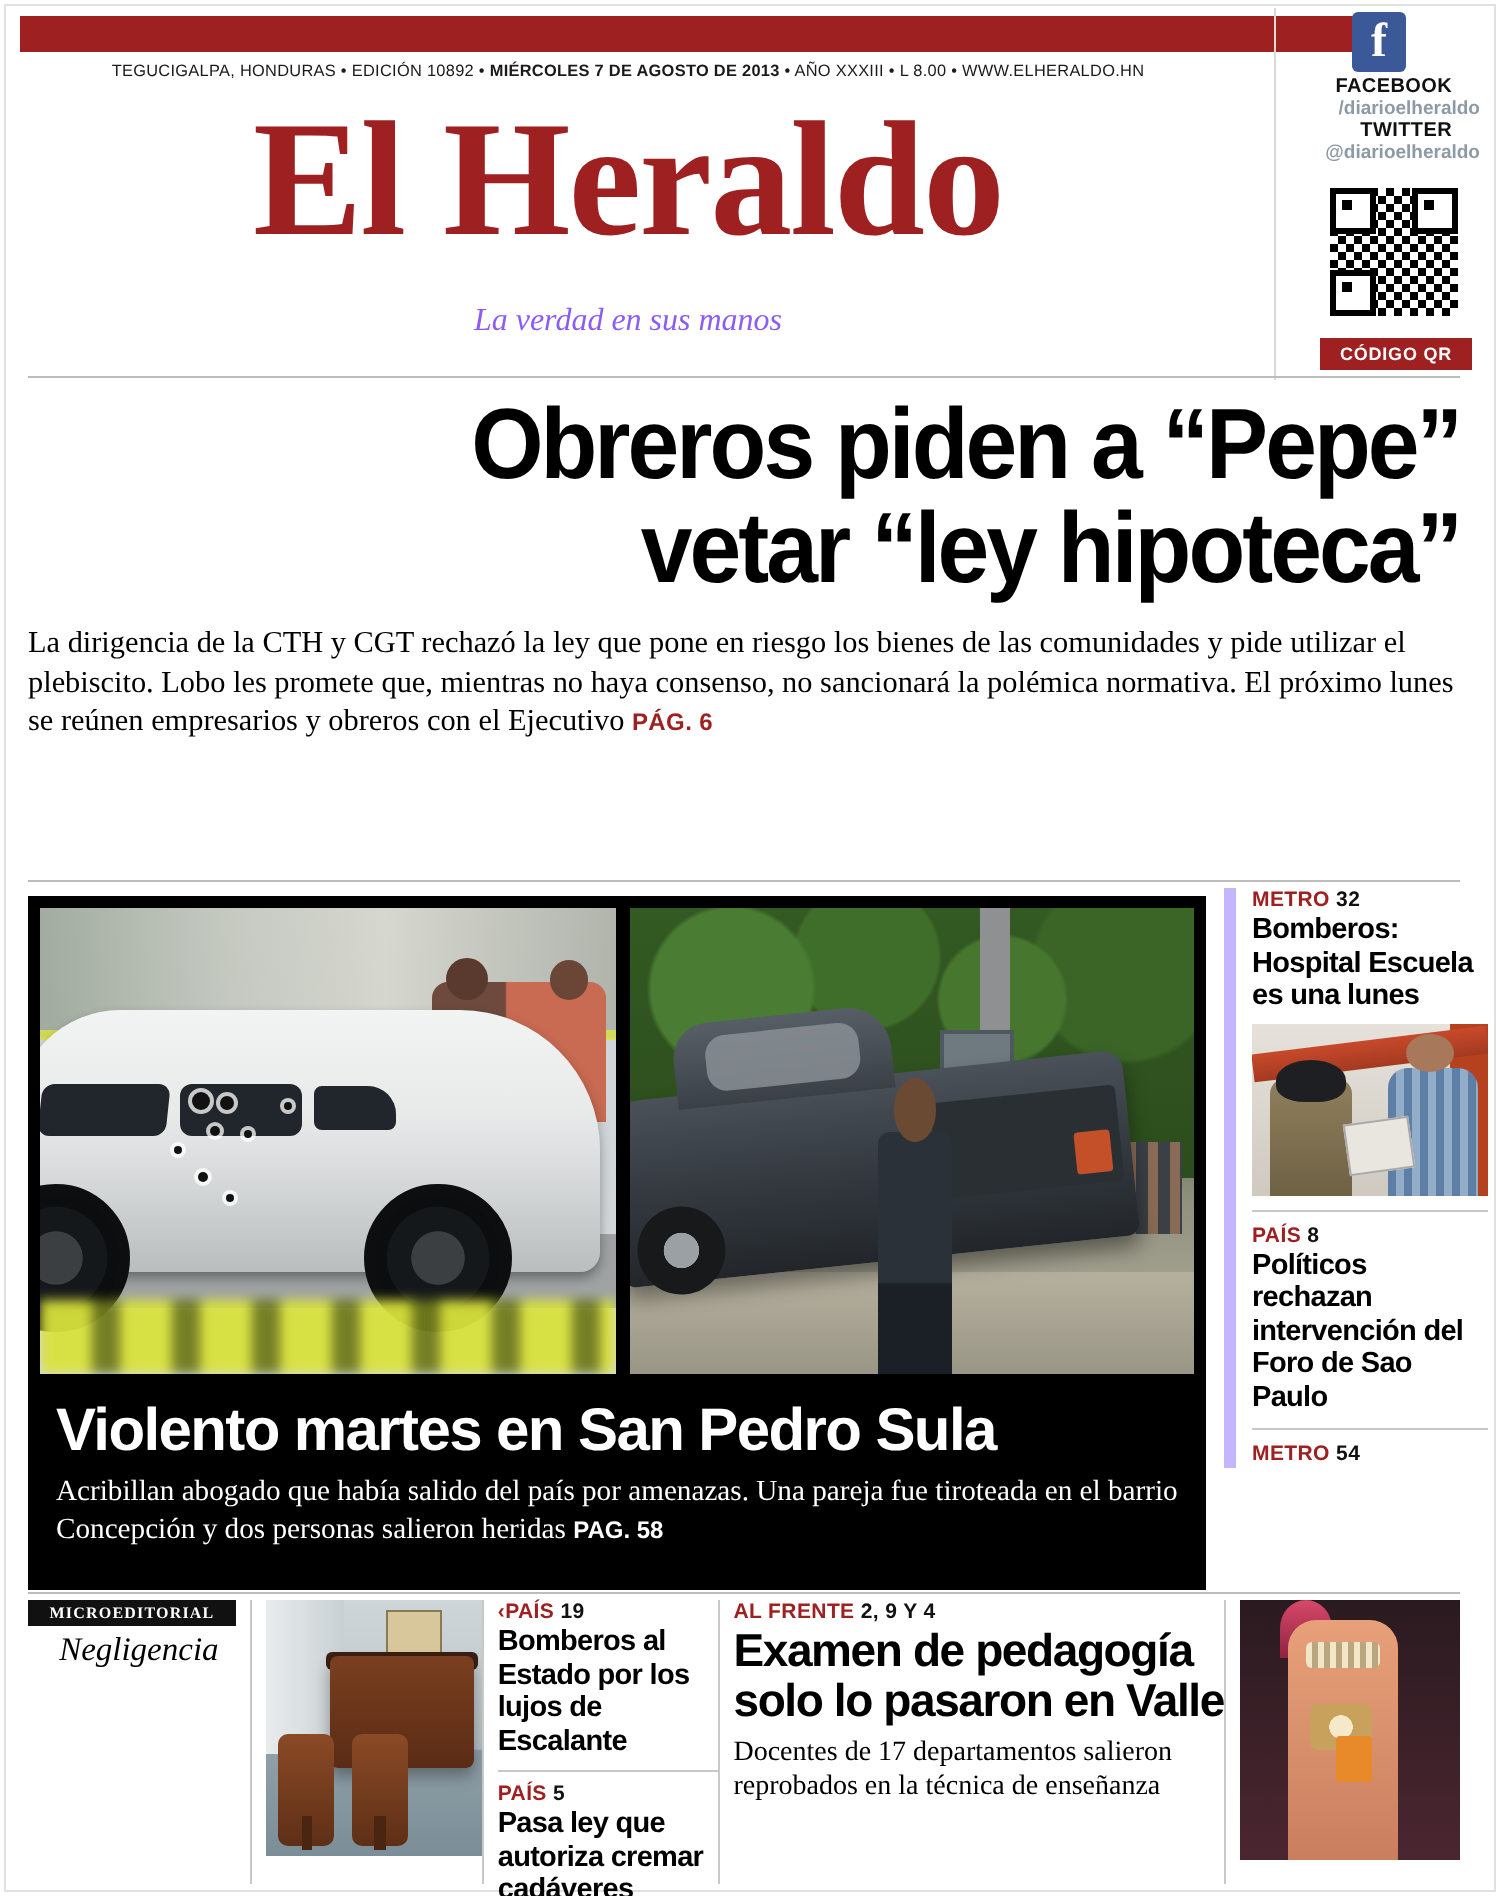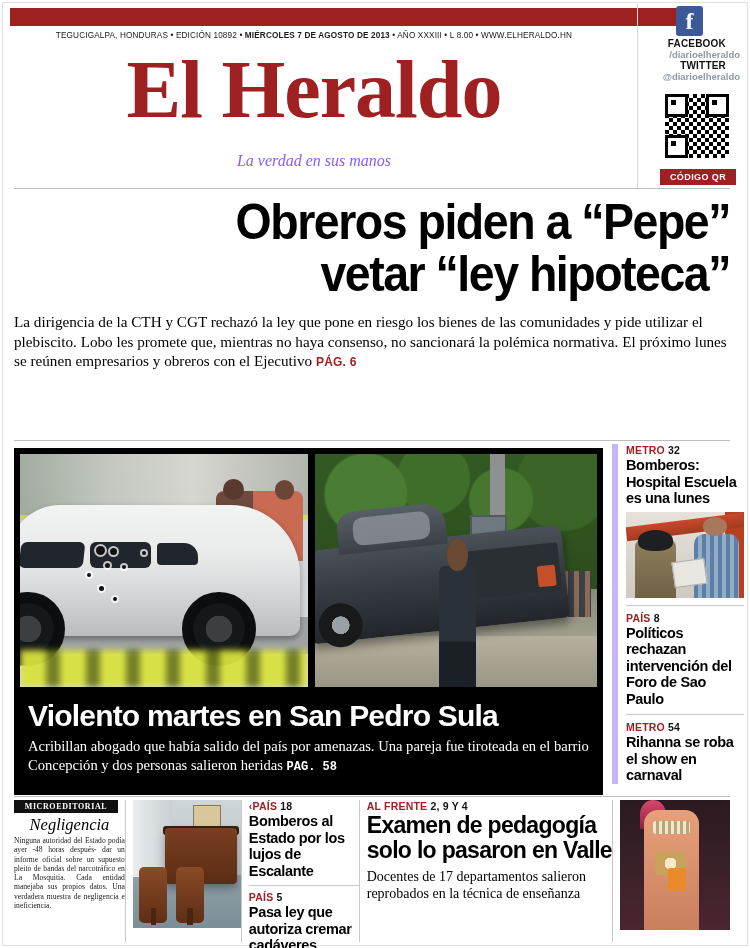--- a/index.html
+++ b/index.html
@@ -287,21 +287,21 @@
     color: #fff;
   }
   .banner-deck {
     font-family: "Liberation Serif", serif;
     font-size: 14.6px;
     line-height: 18.5px;
     color: #fff;
     margin-top: 3px;
   }
   .pag-white {
-    font-family: Liberation Mono, monospace;
+    font-family: Liberation Sans, sans-serif;
     font-weight: bold;
     font-size: 12px;
     color: #fff;
   }
 
   
   .rail {
     position: absolute;
     left: 612px; top: 444px;
     width: 132px;
@@ -574,51 +574,49 @@
       <div class="kicker"><span class="sec">PAÍS</span>
         <span class="num">8</span></div>
       <div class="rail-hd">Políticos rechazan intervención del Foro de Sao Paulo</div>
     </div>
 
     <div class="rail-div"></div>
 
     <div>
       <div class="kicker"><span class="sec">METRO</span>
         <span class="num">54</span></div>
-      <div class="rail-hd">Rihanna se roba el show en carnaval</div>
     </div>
   </div>
 
   <div class="hrule rule-bottom"></div>
 
   <div class="strip">
 
     <div class="col c-micro">
       <div class="micro-tag">MICROEDITORIAL</div>
       <div class="micro-title">Negligencia</div>
-      <div class="micro-body">Ninguna autoridad del Estado podía ayer -48 horas después- dar un informe oficial sobre un supuesto pleito de bandas del narcotráfico en La Mosquitia. Cada entidad manejaba sus propios datos. Una verdadera muestra de negligencia e ineficiencia.</div>
     </div>
 
     <div class="col c-furn sep">
       <div class="furn-ph">
         <div class="f1">
           <div class="wallshadow"></div>
           <div class="lamp"></div>
           <div class="bartop"></div>
           <div class="bar"></div>
           <div class="stool s1"></div>
           <div class="stool s2"></div>
         </div>
       </div>
     </div>
 
     <div class="col c-pais sep">
       <div>
         <div class="kicker"><span class="sec">‹</span><span class="sec">PAÍS</span>
-          <span class="num">18</span></div>
+          <span class="num">19</span></div>
         <div class="pais-hd">Bomberos al Estado por los lujos de Escalante</div>
       </div>
       <div class="pais-div"></div>
       <div>
         <div class="kicker"><span class="sec">PAÍS</span>
           <span class="num">5</span></div>
         <div class="pais-hd">Pasa ley que autoriza cremar cadáveres</div>
       </div>
     </div>
 

